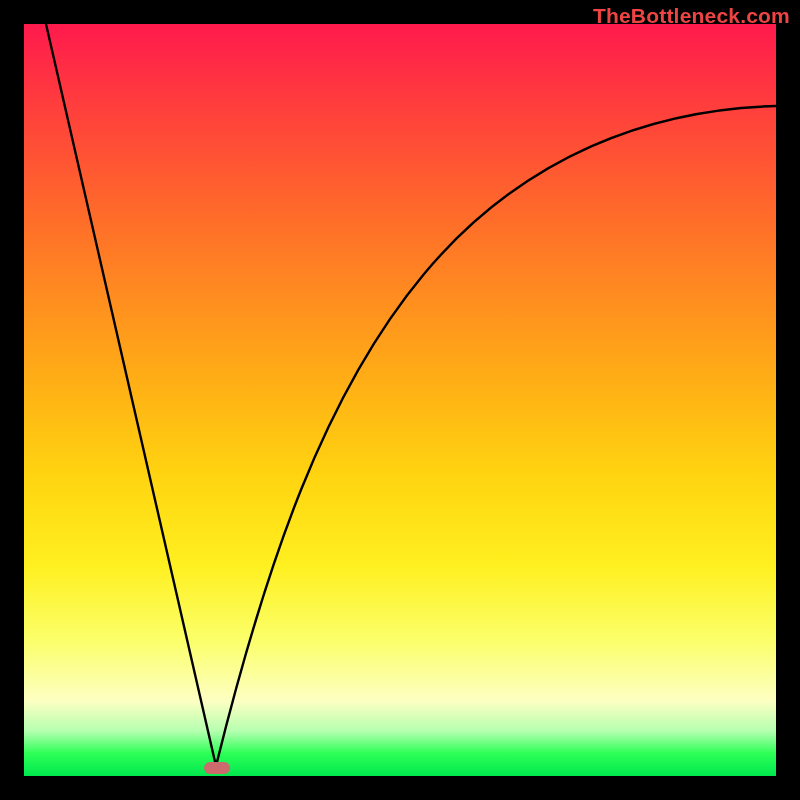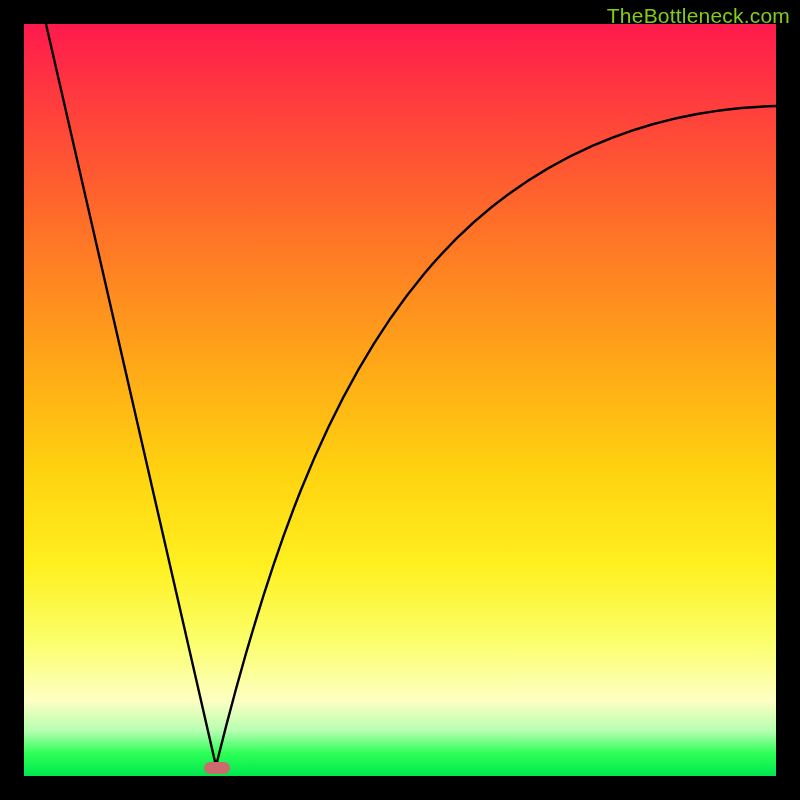--- a/index.html
+++ b/index.html
@@ -31,24 +31,24 @@
       #fdffc2 90%,
       #b6ffb0 94%,
       #2dff57 97%,
       #00e84e 100%
     );
   }
   .watermark {
     position: absolute;
     top: 4px;
     right: 10px;
-    color: #84cc16;
+    color: #ef4444;
     font-size: 21px;
     letter-spacing: 0.2px;
-    font-weight: 400;
+    font-weight: 700;
     user-select: none;
   }
   svg.curve {
     position: absolute;
     left: 0;
     top: 0;
     width: 752px;
     height: 752px;
     overflow: visible;
   }

